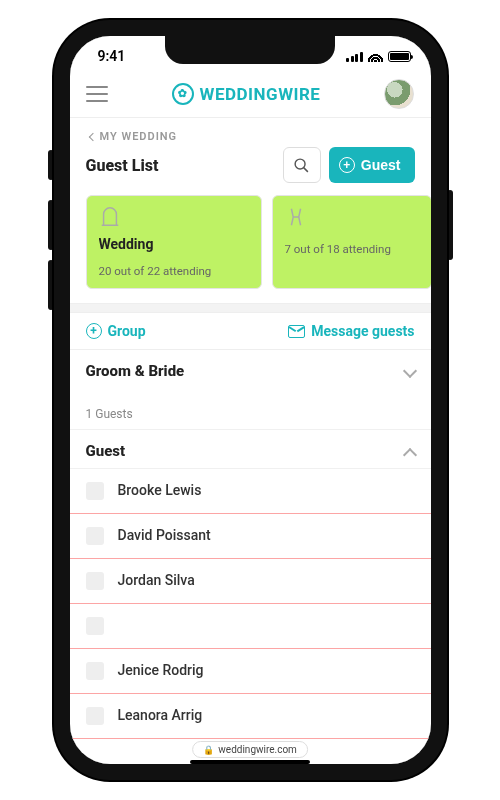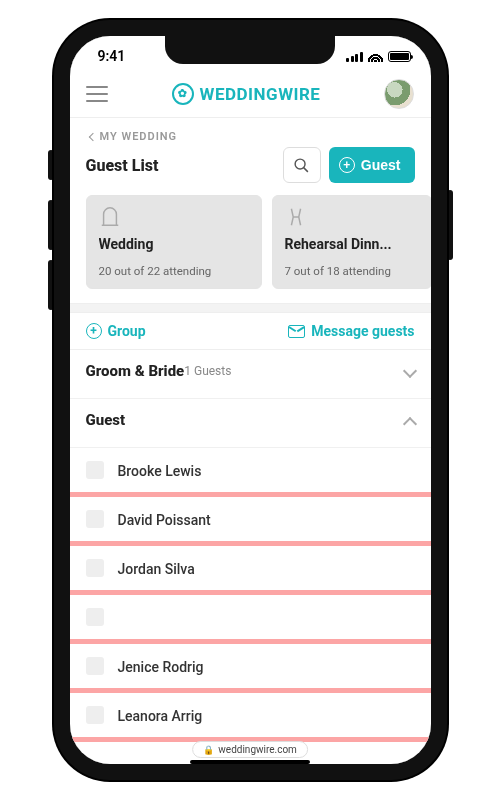--- a/index.html
+++ b/index.html
@@ -131,21 +131,21 @@
   .plus-circle-sm {
     width:16px; height:16px; border:1.8px solid currentColor; border-radius:50%;
     display:flex; align-items:center; justify-content:center; font-size:12px; line-height:1;
   }
 
   .event-scroller {
     display:flex; gap:10px; padding: 0 16px 14px 16px; overflow-x:hidden;
   }
   .event-card {
     flex:0 0 160px; border:1px solid #e4e4e4; border-radius:6px;
-    padding:10px 12px; background:#e5e5e5;
+    padding:10px 12px; background:#bef264;
   }
   .event-card.wide { flex:0 0 176px; }
   .event-card.narrow { flex:0 0 90px; }
   .event-icon { height:24px; color:#aaa; font-size:18px; margin-bottom:6px; }
   .event-name { font-weight:700; font-size:14px; color:#222; white-space:nowrap; overflow:hidden; text-overflow:ellipsis; }
   .event-sub { font-size:11.5px; color:#666; margin-top:12px; white-space:nowrap; overflow:hidden; text-overflow:ellipsis;}
 
   .divider-strip { height:10px; background:#f3f3f3; border-top:1px solid #eee; border-bottom:1px solid #eee; }
 
   .actions-row {
@@ -155,39 +155,39 @@
   }
   .actions-row .act { display:flex; align-items:center; gap:6px; }
   .msg-icon { width:17px; height:13px; border:1.8px solid #19b5bc; border-radius:2px; position:relative; }
   .msg-icon::before, .msg-icon::after {
     content:''; position:absolute; top:0; width:55%; height:1.8px; background:#19b5bc;
   }
   .msg-icon::before { left:0; transform-origin:left; transform:rotate(32deg); }
   .msg-icon::after { right:0; transform-origin:right; transform:rotate(-32deg); }
 
   .section-header {
-    padding:12px 16px 18px 16px; border-bottom:1px solid #f0f0f0;
-    display:flex; flex-direction:row; position:relative;
+    padding:12px 16px 8px 16px; border-bottom:1px solid #f0f0f0;
+    display:flex; flex-direction:column; position:relative;gap:25px;
   }
   .section-title { font-weight:800; font-size:15px; color:#222; }
   .section-sub { font-size:12px; color:#888; margin-top:2px; }
   .chevron {
     position:absolute; right:16px; top:16px; width:10px; height:10px;
     border-right:2px solid #aaa; border-bottom:2px solid #aaa;
   }
   .chevron.down { transform:rotate(45deg); }
   .chevron.up { transform:rotate(-135deg); margin-top:4px; }
   .chevron.left-sm {
     position:static; width:6px; height:6px; transform:rotate(135deg);
     border-right:1.5px solid #999; border-bottom:1.5px solid #999;
   }
 
   .guest-row {
-    display:flex; align-items:flex-end; gap:14px;
-    padding:13px 16px; border-bottom:5px solid #fca5a5;
+    display:flex; align-items:flex-start; gap:14px;
+    padding:13px 16px; border-bottom:1px solid #fca5a5;
   }
   .checkbox {
     width:18px; height:18px; background:#eee; border-radius:3px; flex-shrink:0;
   }
   .guest-name { font-size:14px; color:#333; font-weight:500; }
 
   .bottom-bar {
     position:absolute; bottom:6px; left:50%; transform:translateX(-50%);
     font-size:10px; color:#444; background:#fff; padding:2px 10px;
     display:flex; align-items:center; gap:4px;
@@ -275,21 +275,20 @@
             </div>
             <div class="event-name">Wedding</div>
             <div class="event-sub">20 out of 22 attending</div>
           </div>
           <div class="event-card">
             <div class="event-icon">
               <svg width="22" height="22" viewBox="0 0 24 24" fill="none" stroke="#aaa" stroke-width="1.6">
                 <path d="M7 3l2 9-2 9M17 3l-2 9 2 9M9 12h6"></path>
               </svg>
             </div>
-            <div class="event-name">Rehearsal Dinn...</div>
             <div class="event-sub">7 out of 18 attending</div>
           </div>
           <div class="event-card narrow">
             <div class="event-icon">
               <svg width="22" height="22" viewBox="0 0 24 24" fill="none" stroke="#aaa" stroke-width="1.6">
                 <rect x="4" y="10" width="16" height="10"></rect>
                   <path d="M4 10h16M12 10v10M8 6l4 4 4-4"></path>
               </svg>
             </div>
             <div class="event-name">Show</div>

